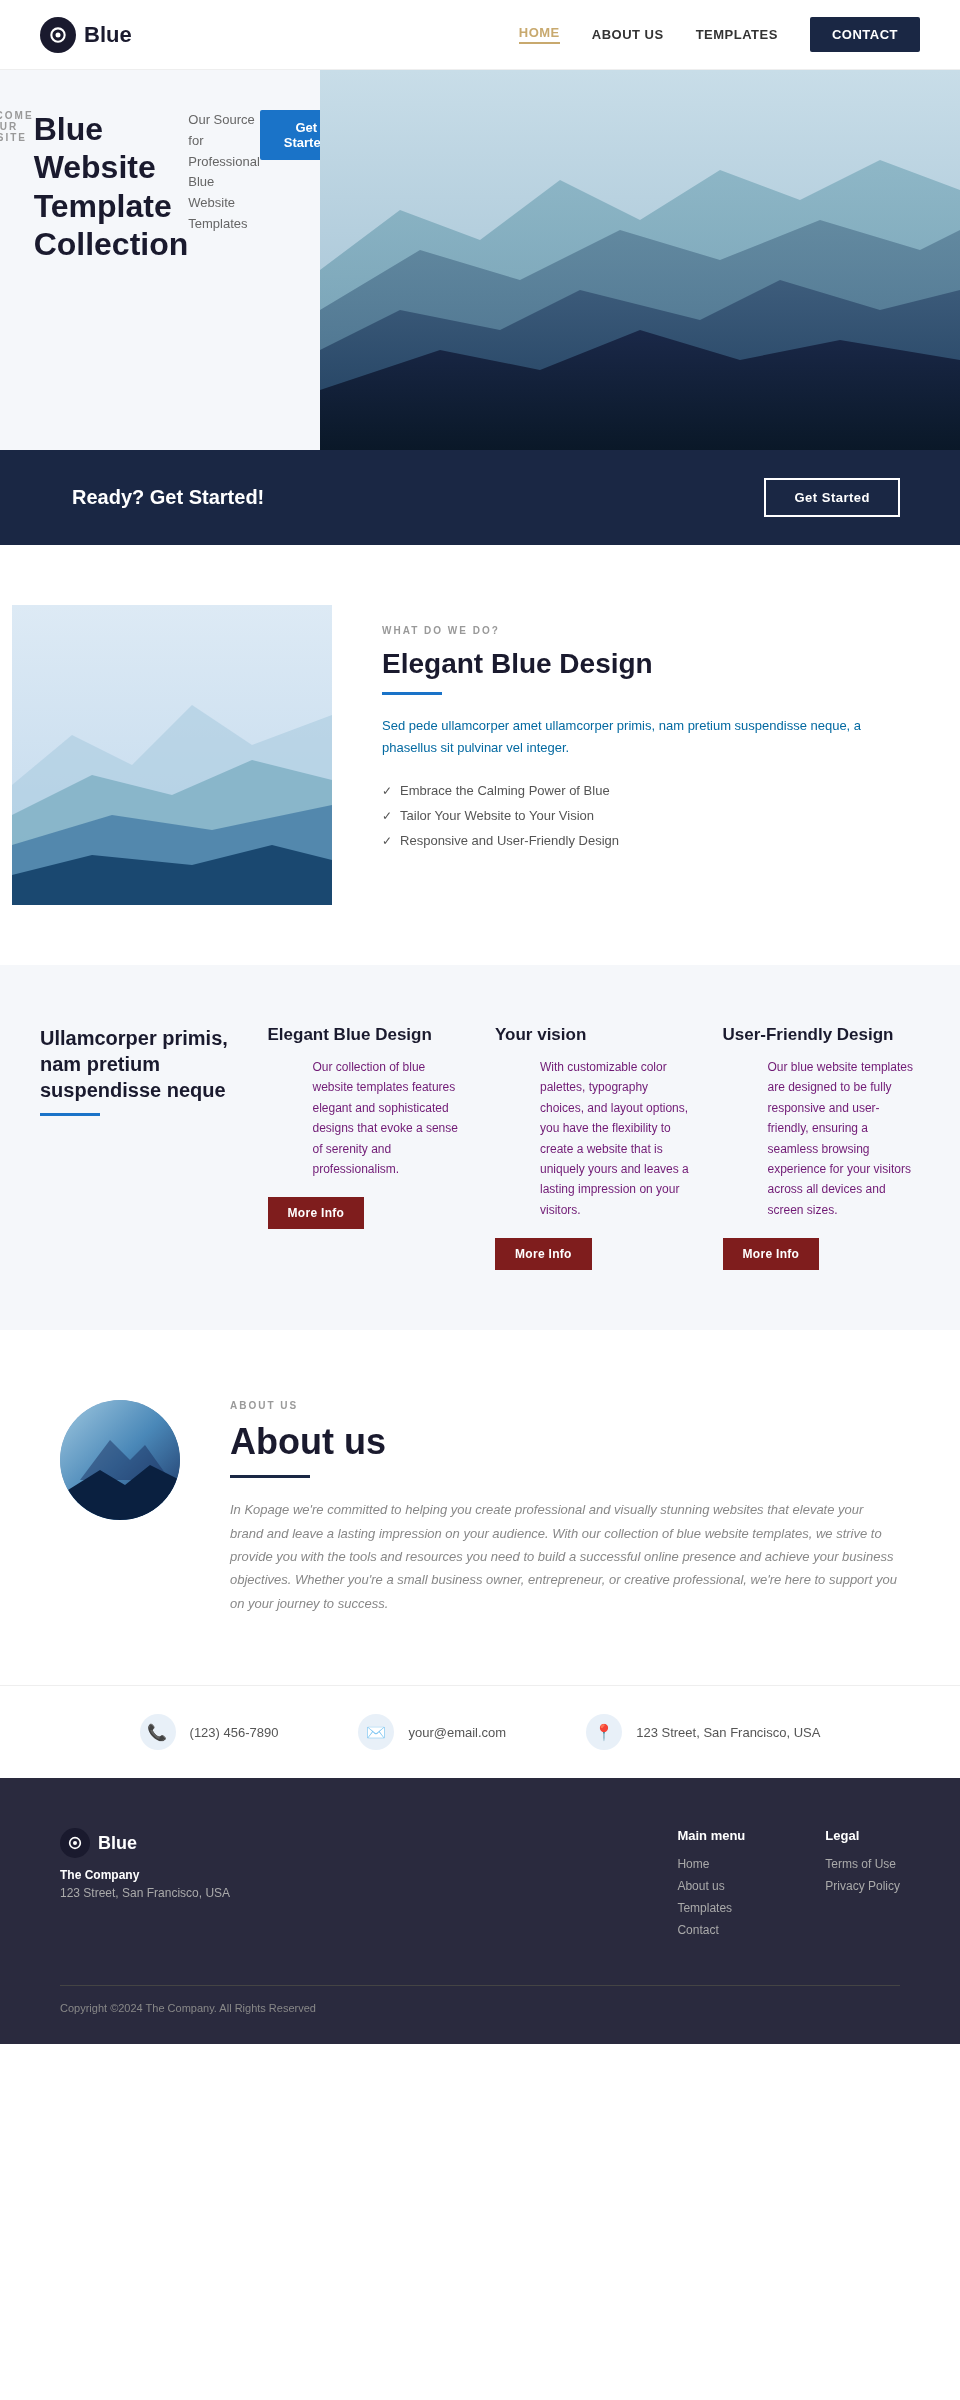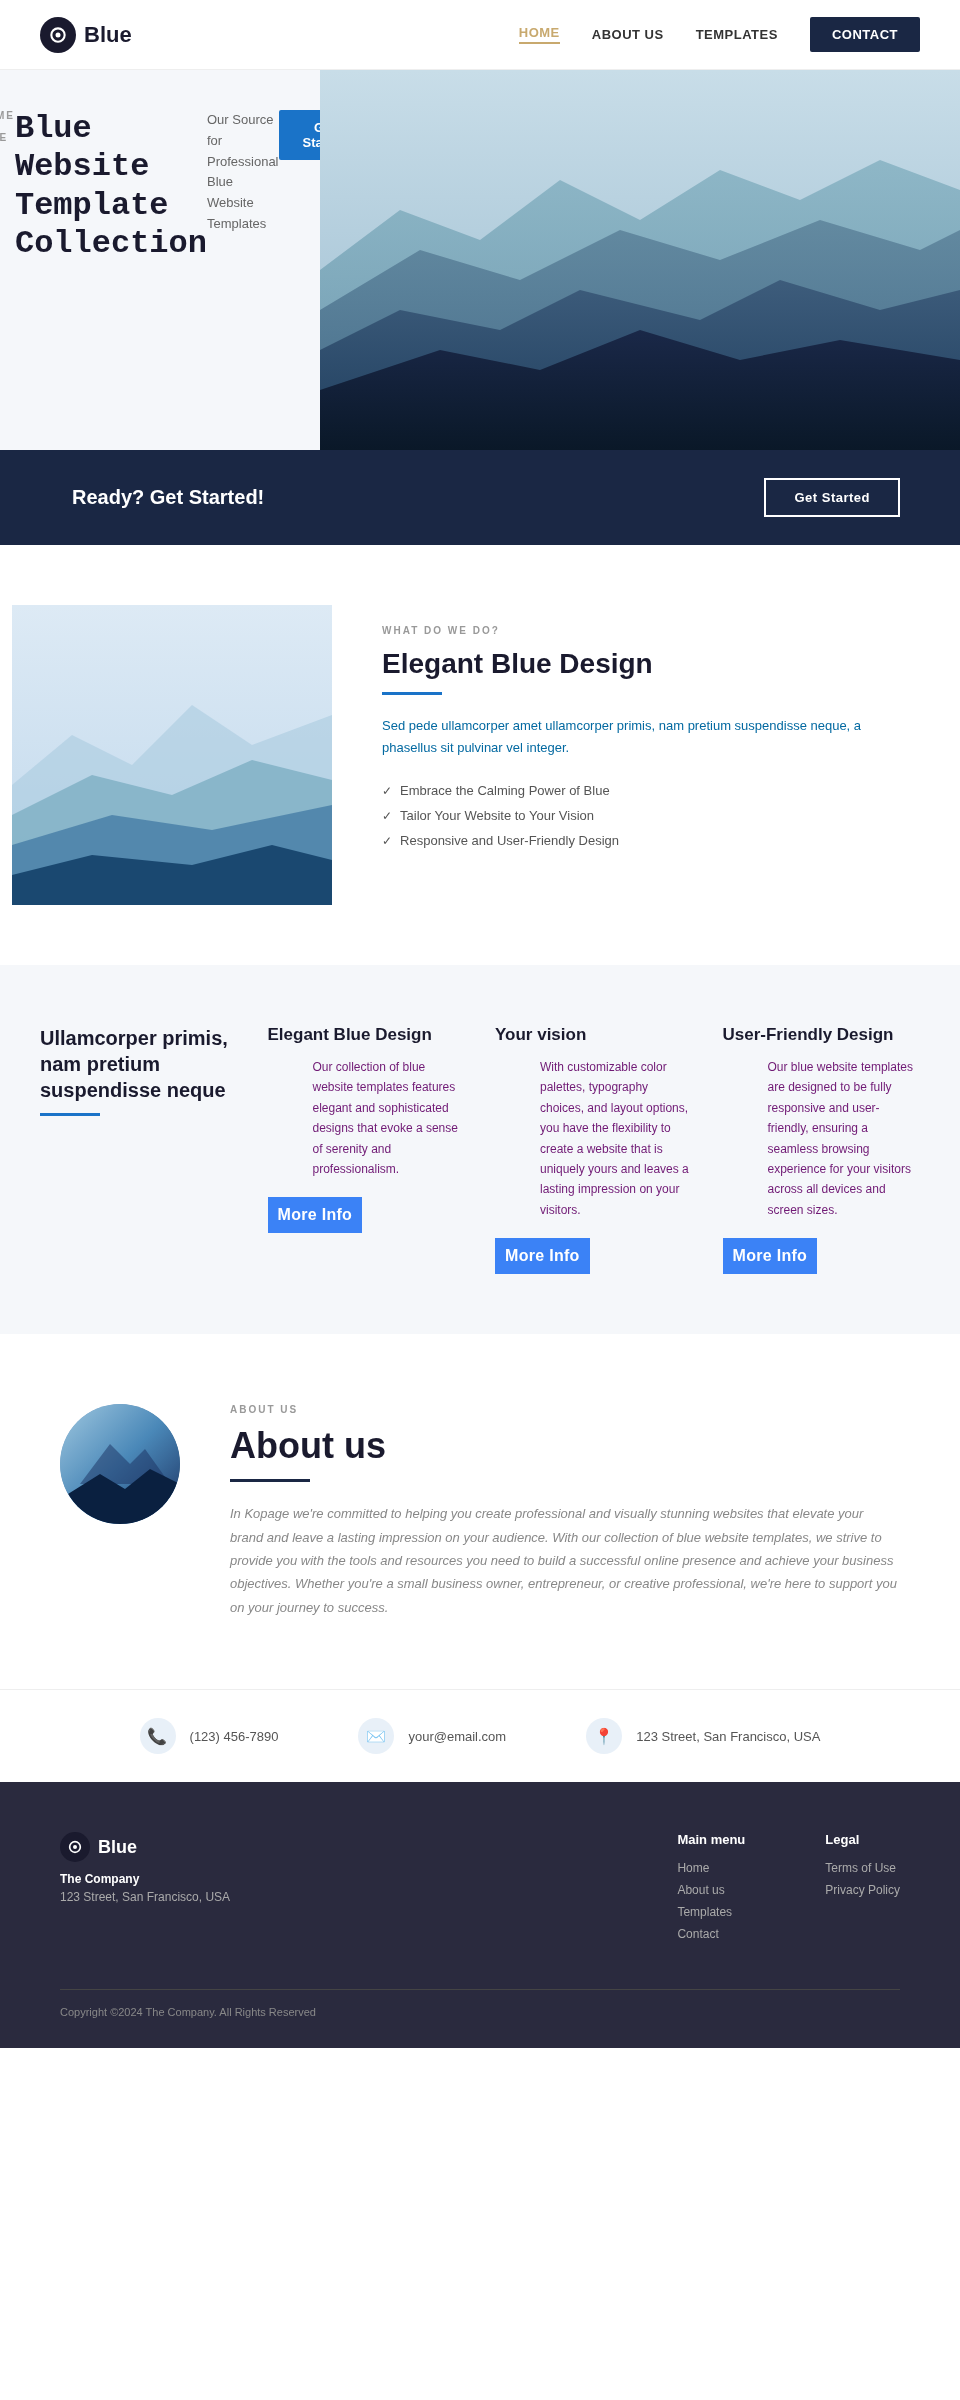--- a/index.html
+++ b/index.html
@@ -34,21 +34,21 @@
     .hero { display: flex; height: 380px; }
     .hero-left {
       width: 320px; min-width: 320px; background: #f5f7fa;
       display: flex; flex-direction: row; justify-content: center;
       padding: 40px 40px;
     }
     .hero-subtitle {
       font-size: 10px; font-weight: 600; letter-spacing: 2px;
       text-transform: uppercase; color: #999; margin-bottom: 14px;
     }
-    .hero-title { font-size: 32px; font-weight: 700; color: #1a1a2e; line-height: 1.2; margin-bottom: 0; font-family: Liberation Mono, monospace; }
+    .hero-title { font-size: 32px; font-weight: 700; color: #1a1a2e; line-height: 1.2; margin-bottom: 0; }
     .hero-divider { width: 50px; height: 3px; background: #1a73c8; margin-bottom: 16px; }
     .hero-desc { font-size: 13px; color: #666; line-height: 1.6; }
     .hero-btn {
       background: #1a73c8; color: #fff; border: none; padding: 10px 24px;
       font-size: 13px; font-weight: 600; cursor: pointer; border-radius: 2px;
       align-self: flex-start;
     }
     .hero-right { flex: 1; overflow: hidden; }
 
     
@@ -95,22 +95,22 @@
     
     .cards-section { background: #f5f7fa; padding: 60px 40px; }
     .cards-grid { display: grid; grid-template-columns: 1fr 1fr 1fr 1fr; gap: 30px; align-items: start; }
     .card-featured { }
     .card-featured-title { font-size: 20px; font-weight: 700; color: #1a1a2e; line-height: 1.3; margin-bottom: 10px; }
     .card-featured-divider { width: 60px; height: 3px; background: #1a73c8; margin-bottom: 0; }
     .card { }
     .card-title { font-size: 17px; font-weight: 700; color: #1a1a2e; margin-bottom: 12px; }
     .card-desc { font-size: 12px; color: #701a75; line-height: 1.7; margin-bottom: 18px; margin-left: 45px; }
     .card-btn {
-      background: #3b82f6; color: #fff; border: none; padding: 9px 10px;
-      font-size: 16px; font-weight: 600; cursor: pointer; letter-spacing: 0.3px;
+      background: #7f1d1d; color: #fff; border: none; padding: 9px 20px;
+      font-size: 12px; font-weight: 600; cursor: pointer; letter-spacing: 0.3px;
     }
 
     
     .about-section { padding: 70px 60px; background: #fff; display: flex; flex-direction: column; }
     .about-inner { display: flex; gap: 50px; align-items: flex-start; }
     .about-img-wrap { flex-shrink: 0; }
     .about-circle {
       width: 120px; height: 120px; border-radius: 50%; overflow: hidden;
       background: linear-gradient(135deg, #a0c0e0 0%, #4a7fa8 50%, #1a4060 100%);
     }

